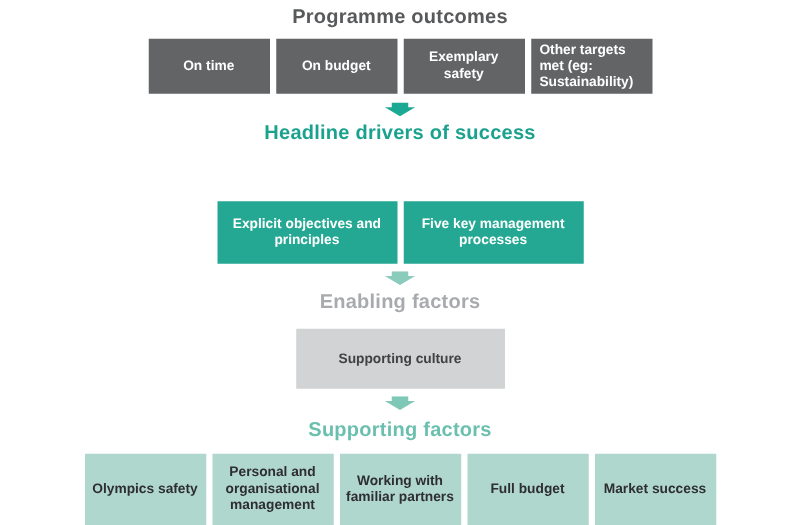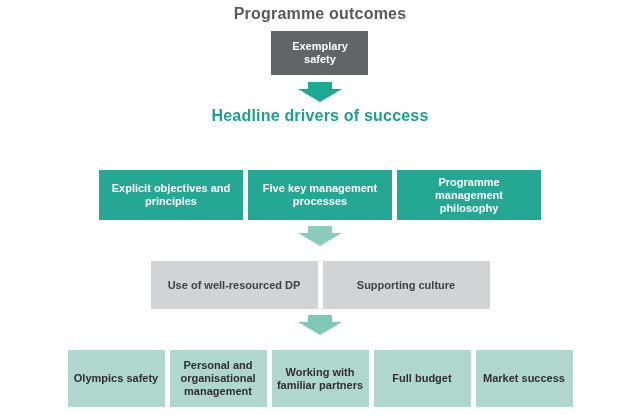--- a/index.html
+++ b/index.html
@@ -5,20 +5,21 @@
   html,body{margin:0;padding:0;background:#ffffff;}
   .canvas{
     position:relative;
     width:640px;height:420px;
     font-family:"Liberation Sans", sans-serif;
     background:#ffffff;
     overflow:hidden;
     display:flex;flex-direction:column;align-items:center;
     box-sizing:border-box;
     padding-top:4px;
+    justify-content:space-between;
   }
   .sec{display:flex;flex-direction:column;align-items:center;}
   .title{
     font-weight:bold;font-size:16px;line-height:20px;margin:0;
     letter-spacing:0.2px;
   }
   .t-dark{color:#58595b;}
   .t-teal{color:#1ba28e;}
   .t-gray{color:#a8aaad;}
   .t-lightteal{color:#6bbfae;}
@@ -48,53 +49,56 @@
   .mt-title4{margin-top:7px;}
 </style>
 </head>
 <body>
 
 <div class="canvas">
 
   <div class="sec">
     <h2 class="title t-dark">Programme outcomes</h2>
     <div class="row row1">
+      <div class="box">On time</div>
+      <div class="box">On budget</div>
       <div class="box">Exemplary safety</div>
+      <div class="box left">Other targets met (eg: Sustainability)</div>
     </div>
   </div>
 
   <svg class="arrow arrow-1" width="44" height="20" viewBox="0 0 44 20">
     <polygon points="10,0 34,0 34,7 44,7 22,20 0,7 10,7" fill="#1ca993"></polygon>
   </svg>
 
   <div class="sec mt-title2">
     <h2 class="title t-teal">Headline drivers of success</h2>
     <div class="row row2">
       <div class="box">Explicit objectives and principles</div>
       <div class="box">Five key management processes</div>
-      <div class="box">Programme management philosophy</div>
     </div>
   </div>
 
   <svg class="arrow arrow-2" width="44" height="20" viewBox="0 0 44 20">
     <polygon points="10,0 34,0 34,7 44,7 22,20 0,7 10,7" fill="#8bcbbc"></polygon>
   </svg>
 
   <div class="sec mt-title3">
+    <h2 class="title t-gray">Enabling factors</h2>
     <div class="row row3">
-      <div class="box">Use of well-resourced DP</div>
       <div class="box">Supporting culture</div>
     </div>
   </div>
 
   <svg class="arrow arrow-3" width="44" height="20" viewBox="0 0 44 20">
     <polygon points="10,0 34,0 34,7 44,7 22,20 0,7 10,7" fill="#7fc7b6"></polygon>
   </svg>
 
   <div class="sec mt-title4">
+    <h2 class="title t-lightteal">Supporting factors</h2>
     <div class="row row4">
       <div class="box">Olympics safety</div>
       <div class="box">Personal and organisational management</div>
       <div class="box">Working with familiar partners</div>
       <div class="box">Full budget</div>
       <div class="box">Market success</div>
     </div>
   </div>
 
 </div>

